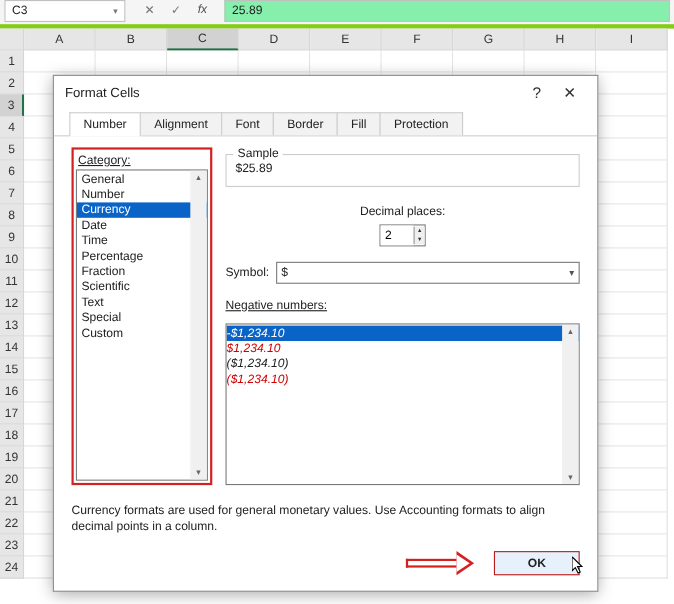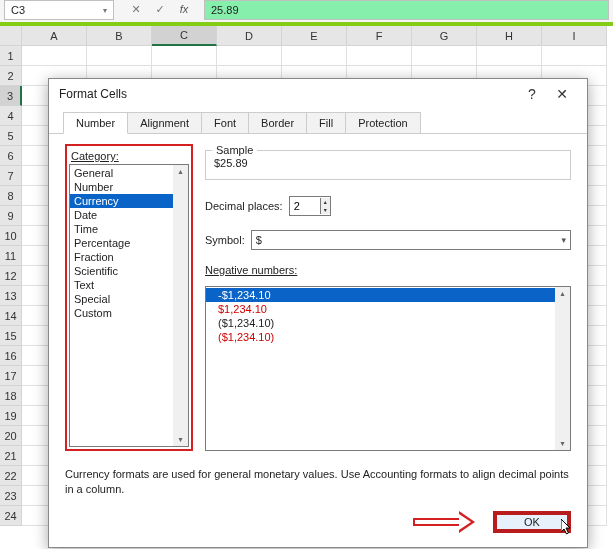--- a/index.html
+++ b/index.html
@@ -81,28 +81,27 @@
   }
   .cell.sel {
     outline: 2px solid #217346;
     outline-offset: -1px;
   }
   
   .dialog {
     position: absolute;
     left: 48px;
     top: 68px;
-    width: 540px;
+    width: 496px;
     height: 470px;
     background: #fff;
     border: 1px solid #888;
     box-shadow: 0 3px 14px rgba(0,0,0,0.35);
     display:flex;
     flex-direction:column;
-    margin-top:10px;
   }
   .dlg-title {
     height: 30px;
     display:flex;
     align-items:center;
     padding: 0 10px;
     font-size: 12px;
   }
   .dlg-title .spacer { flex:1; }
   .dlg-help, .dlg-close {
@@ -168,21 +167,21 @@
   .group-label u { text-decoration: underline; }
   .sample-box {
     border:1px solid #ccc;
     padding:6px 8px 10px 8px;
     position:relative;
     margin-top:6px;
   }
   .sample-box .legend {
     position:absolute; top:-7px; left:6px; background:#fff; padding:0 4px; font-size:11px;
   }
-  .dec-row { display:flex; align-items:center; gap:6px; margin-top:8px;}
+  .dec-row { display:flex; align-items:center; gap:6px; margin-top:8px;flex-direction:column;}
   .spinner {
     display:flex; align-items:center;
     border:1px solid #7a7a7a; height:20px;
   }
   .spinner input {
     border:none; width:30px; text-align:left; padding:0 4px; font-size:11px; outline:none; height:18px;
   }
   .spinner .btns { display:flex; flex-direction:column; border-left:1px solid #7a7a7a; }
   .spinner .btns span{ font-size:6px; line-height:8px; padding:0 3px; background:#efefef; color:#333;}
   .sym-row { display:flex; align-items:center; gap:6px; margin-top:6px;}
@@ -198,21 +197,21 @@
     position:relative;
     overflow:hidden;
     min-height: 130px;
   }
   .neg-list .scroll {
     position:absolute; right:0; top:0; bottom:0; width:15px; background:#f0f0f0;
     display:flex; flex-direction:column; justify-content:space-between; align-items:center;
   }
   .neg-list .scroll span{ font-size:8px; color:#666; padding:2px 0;}
   .neg-list ul { list-style:none; margin:0; padding:1px 0; font-size:11px;}
-  .neg-list li { padding:0 12px; line-height:14px; }
+  .neg-list li { padding:0 0; line-height:14px;font-style:italic; }
   .neg-list li.sel { background:#0a64c8; color:#fff; }
   .neg-list li.red { color:#d00000; }
   .desc {
     padding: 8px 16px 2px 16px;
     font-size: 11px;
     color:#222;
     line-height: 1.35;
   }
   .dlg-buttons {
     display:flex; justify-content:flex-end; gap:8px;
@@ -240,21 +239,21 @@
   }
   .btn {
     min-width: 78px;
     height: 22px;
     border:1px solid #8f8f8f;
     background:#e1e1e1;
     display:flex; align-items:center; justify-content:center;
     font-size:11px;
     position:relative;
   }
-  .btn.primary { border:4px solid #b91c1c; background:#e7f1fb;}
+  .btn.primary { border:1px solid #b91c1c; background:#e7f1fb;font-weight:bold;}
   .cursor {
     position:absolute;
     right:-6px; top:4px;
     width: 12px; height: 18px;
     pointer-events:none;
   }
 </style>
 </head>
 <body>
 

